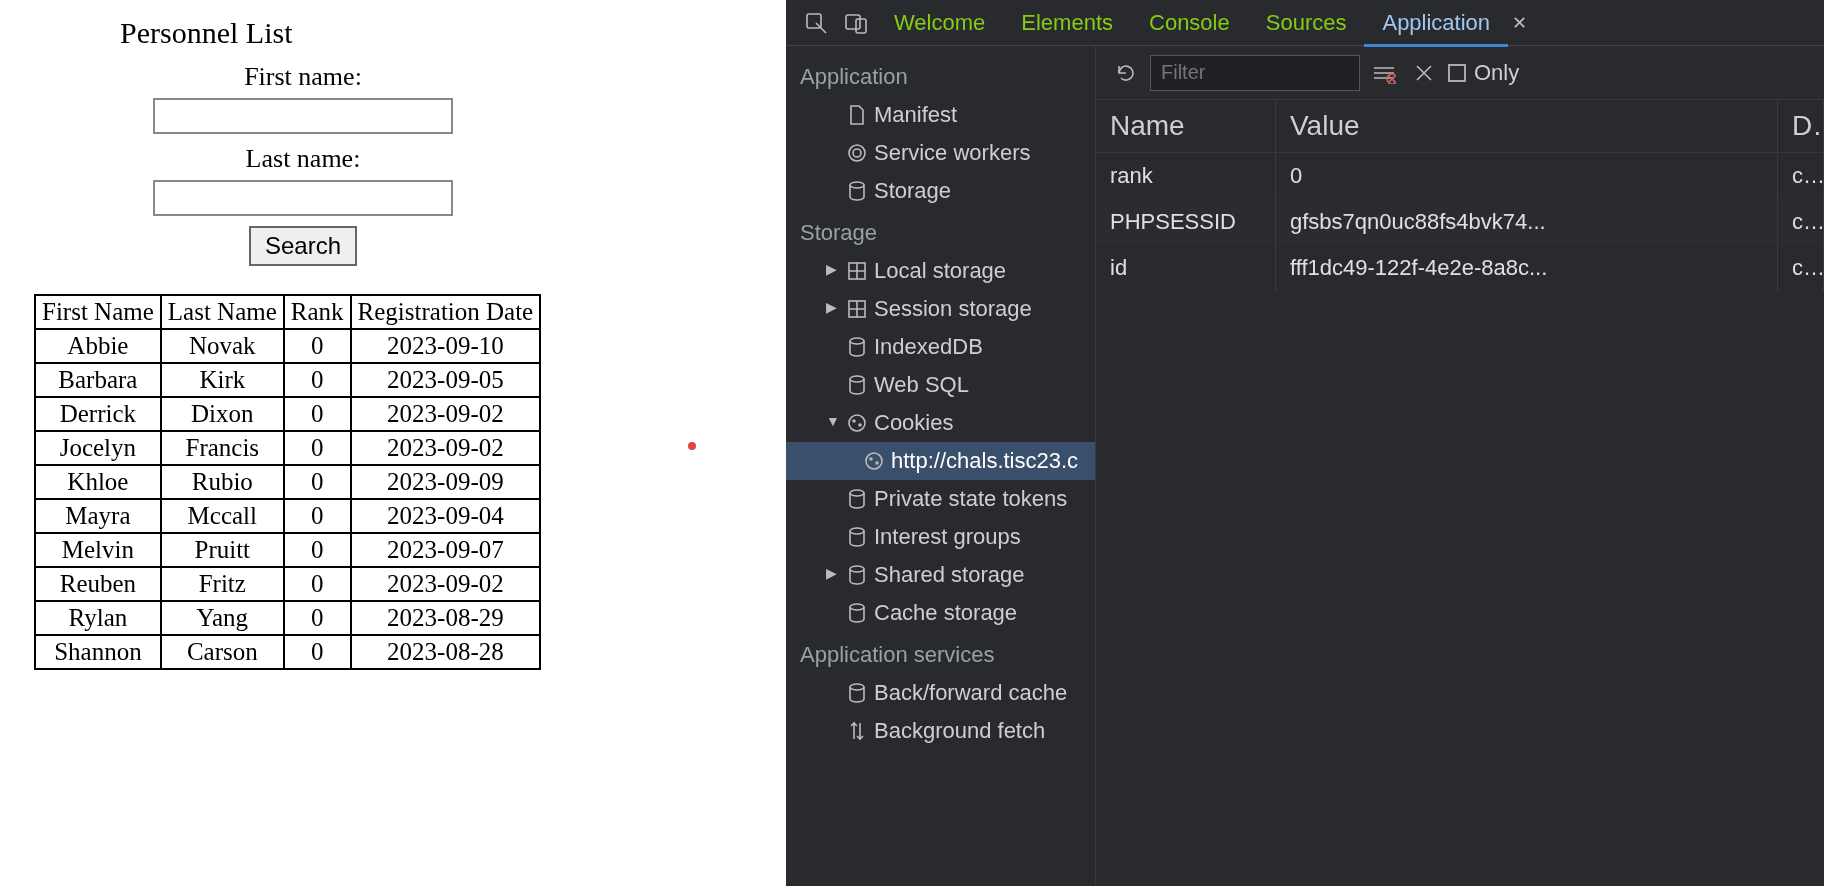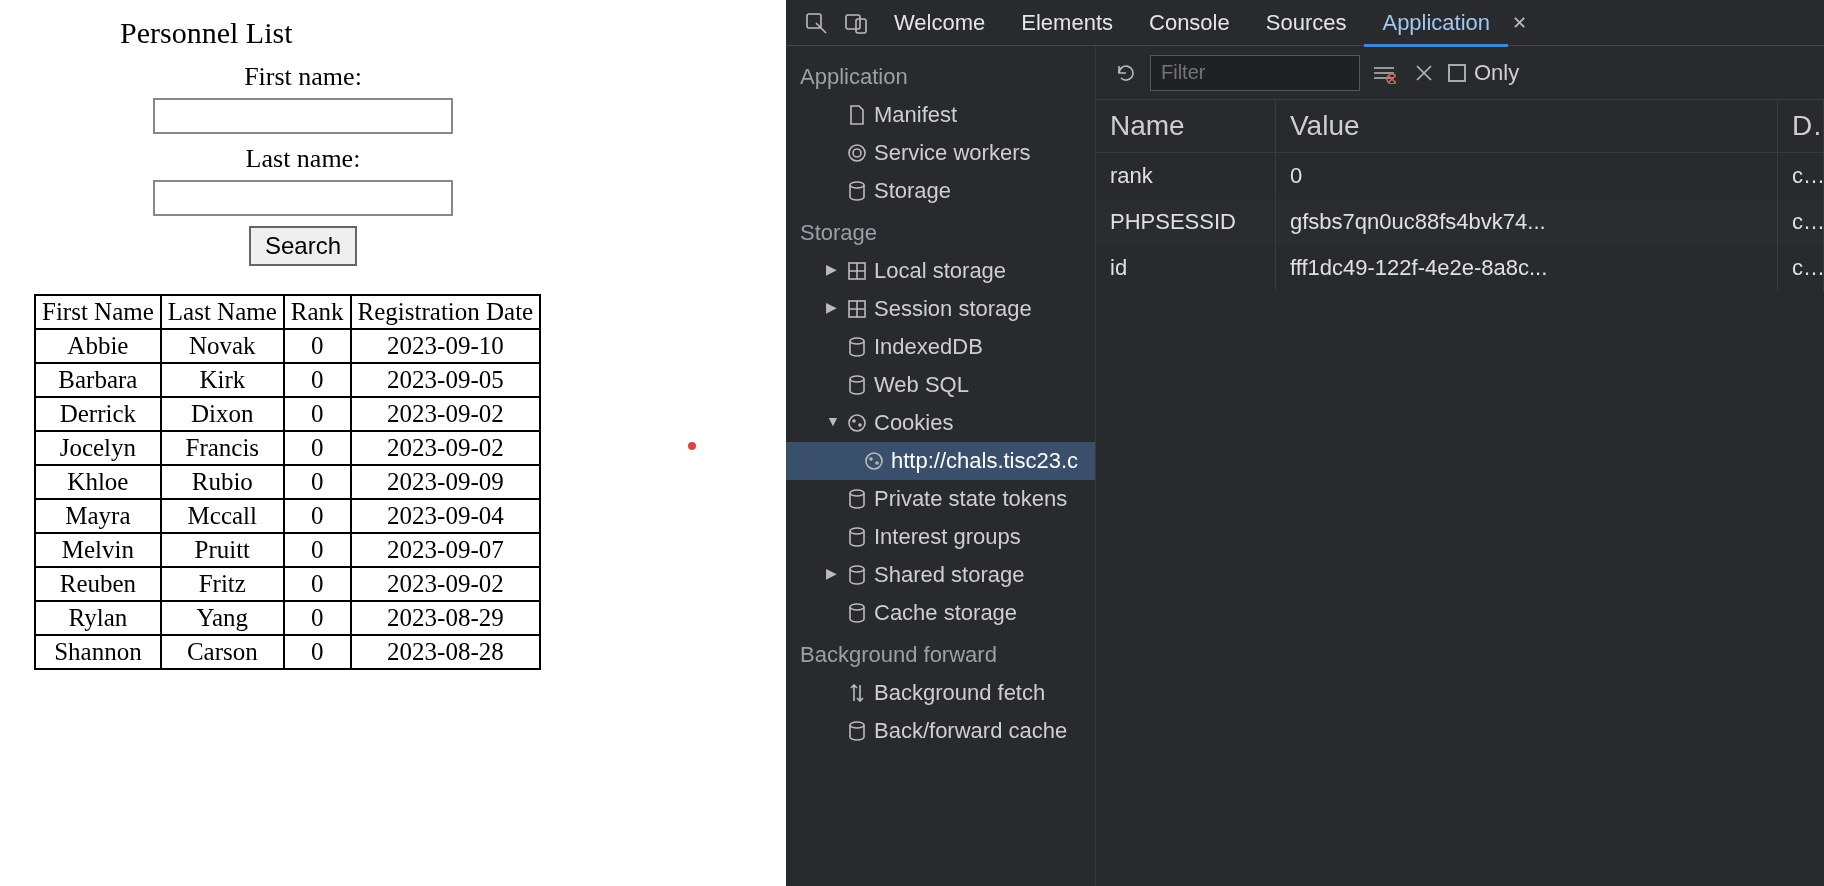--- a/index.html
+++ b/index.html
@@ -58,21 +58,21 @@
   height: 46px;
   display: flex;
   align-items: center;
   border-bottom: 1px solid #444;
   padding: 0 10px;
   gap: 0;
 }
 .dt-tab-icon { width:40px; display:flex; align-items:center; justify-content:center; }
 .dt-tab {
   padding: 8px 18px;
-  color: #e5e5e5;
+  color: #84cc16;
   cursor: pointer;
   font-size: 22px;
 }
 .dt-tab.active { color: #9fc8f0; border-bottom: 3px solid #3e86d4; position:relative; top:2px;}
 .dt-close { font-size: 18px; margin-left: 4px; color:#bbb; cursor:pointer; }
 .dt-body { flex:1; display:flex; overflow:hidden; }
 
 .sidebar {
   width: 310px;
   border-right: 1px solid #3a3a3a;
@@ -376,39 +376,39 @@
         <span class="tri empty">▶</span>
         <span class="sb-icon">
             <svg width="18" height="20">
               <ellipse cx="9" cy="4" rx="7" ry="3"></ellipse>
               <path d="M2 4v12a7 3 0 0 0 14 0V4"></path>
             </svg>
           </span>
         <span>Cache storage</span>
       </div>
 
-      <div class="sb-heading">Background forward</div>
+      <div class="sb-heading">Application services</div>
+      <div class="sb-item">
+        <span class="tri empty">▶</span>
+        <span class="sb-icon">
+            <svg width="18" height="20">
+              <ellipse cx="9" cy="4" rx="7" ry="3"></ellipse>
+              <path d="M2 4v12a7 3 0 0 0 14 0V4"></path>
+            </svg>
+          </span>
+        <span>Back/forward cache</span>
+      </div>
       <div class="sb-item">
         <span class="tri empty">▶</span>
         <span class="sb-icon">
             <svg width="18" height="20">
               <path d="M6 2v16M12 2v16M3 5l3-3 3 3M9 15l3 3 3-3"></path>
             </svg>
           </span>
         <span>Background fetch</span>
-      </div>
-      <div class="sb-item">
-        <span class="tri empty">▶</span>
-        <span class="sb-icon">
-            <svg width="18" height="20">
-              <ellipse cx="9" cy="4" rx="7" ry="3"></ellipse>
-              <path d="M2 4v12a7 3 0 0 0 14 0V4"></path>
-            </svg>
-          </span>
-        <span>Back/forward cache</span>
       </div>
     </div>
 
     <div class="main-pane">
       <div class="toolbar">
         <span class="tb-btn">
           <svg width="22" height="22">
               <path d="M4 11a7 7 0 1 1 2 5"></path>
               <path d="M4 4v7h7"></path>
             </svg>

